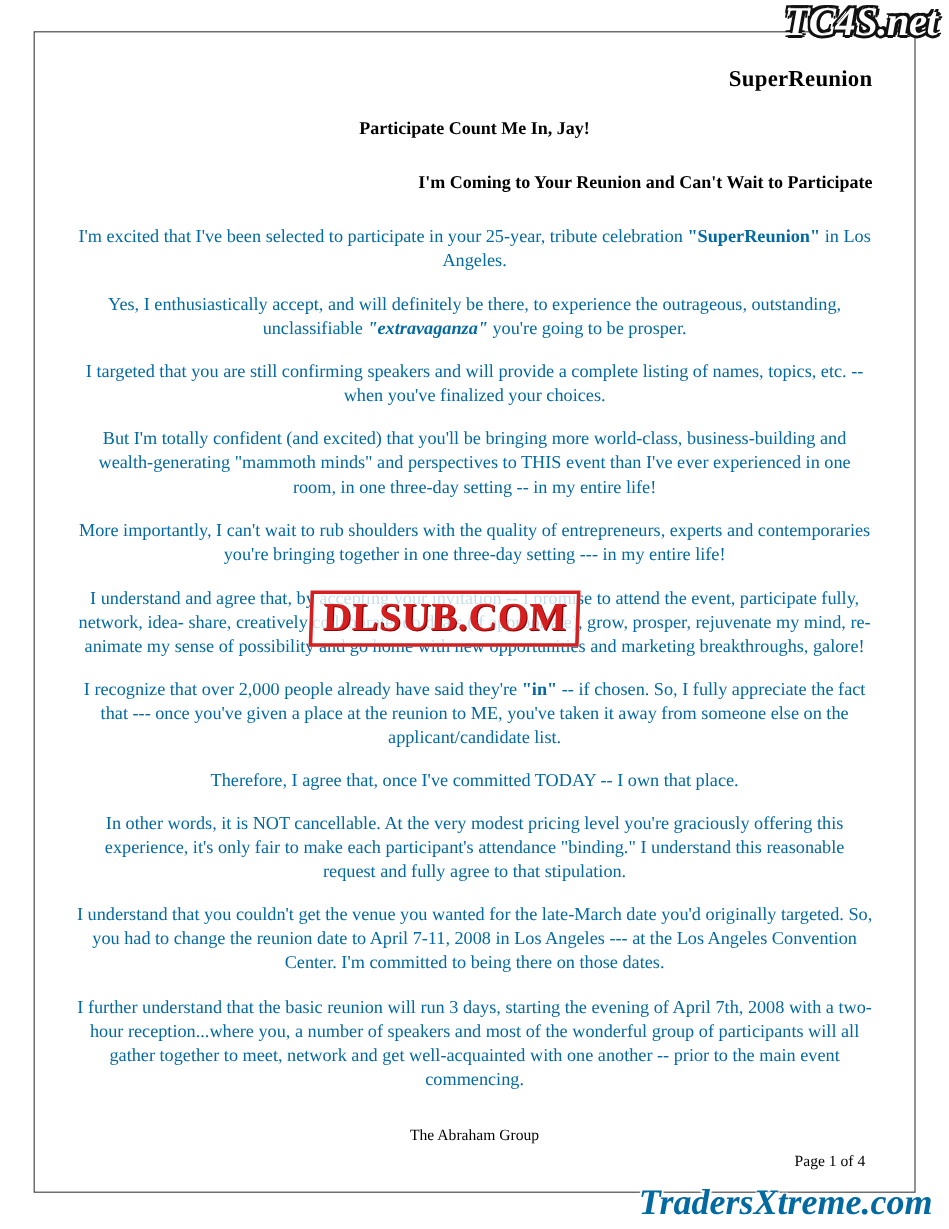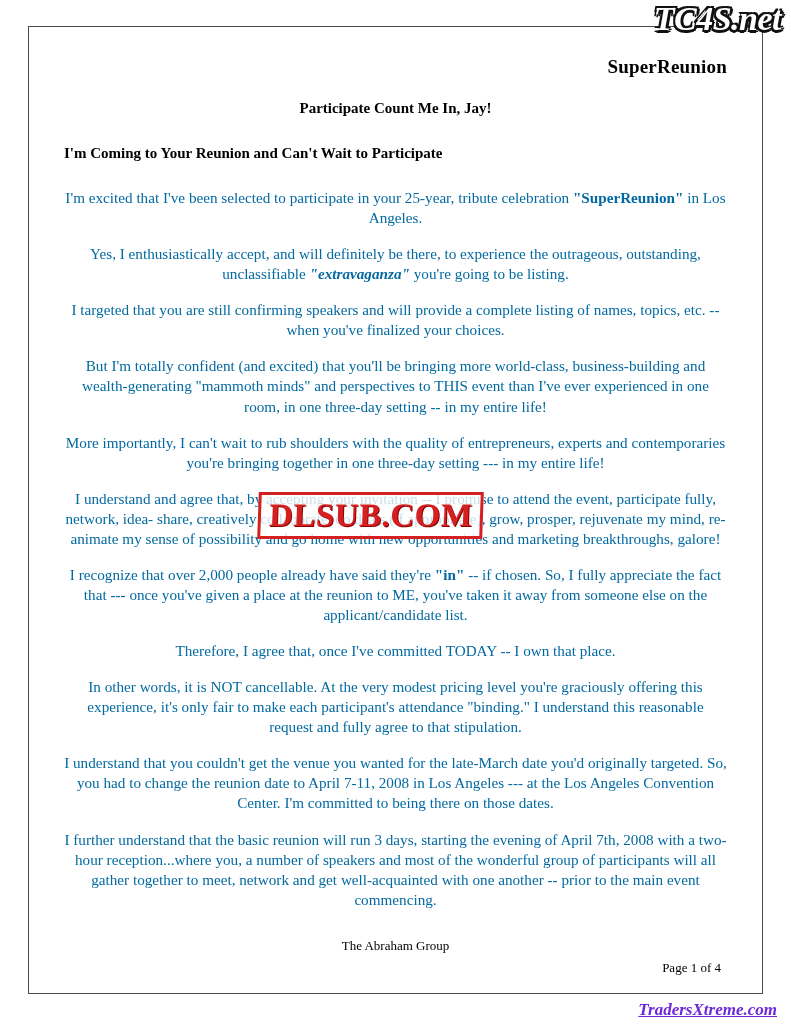--- a/index.html
+++ b/index.html
@@ -47,21 +47,21 @@
   }
 
   .doc-sub1 {
     text-align: center;
     font-size: 15px;
     font-weight: bold;
     margin: 0 0 28px 0;
   }
 
   .doc-sub2 {
-    text-align: left;
+    text-align: right;
     font-size: 15px;
     font-weight: bold;
     margin: 0 0 26px 0;
   }
 
   p.para {
     font-size: 15.2px;
     line-height: 1.32;
     margin: 0 0 16px 0;
     text-align: center;
@@ -110,28 +110,27 @@
     z-index: 40;
   }
 
   .wm-traders {
     position: absolute;
     right: 14px;
     bottom: 4px;
     font-family: "Liberation Serif", serif;
     font-weight: bold;
     font-style: italic;
-    font-size: 17px;
-    color: #6d28d9;
+    font-size: 30px;
+    color: #0369a1;
     text-shadow:
       -1.5px -1.5px 0 #ffffff, 1.5px -1.5px 0 #ffffff,
       -1.5px 1.5px 0 #ffffff, 1.5px 1.5px 0 #ffffff,
       0 0 4px #ffffff;
     z-index: 40;
-    text-decoration: underline;
   }
 
   .wm-dlsub {
     position: absolute;
     left: 258px;
     top: 492px;
     z-index: 30;
     font-family: "Liberation Serif", serif;
     font-weight: bold;
     font-size: 33px;
@@ -152,21 +151,21 @@
 <div class="doc-body">
 
   <h1 class="doc-title">SuperReunion</h1>
 
   <div class="doc-sub1">Participate Count Me In, Jay!</div>
 
   <div class="doc-sub2">I'm Coming to Your Reunion and Can't Wait to Participate</div>
 
   <div id="paragraph-container">
       <p class="para"><span>I'm excited that I've been selected to participate in your 25-year, tribute celebration </span><b>"SuperReunion"</b><span> in Los Angeles.</span></p>
-      <p class="para"><span>Yes, I enthusiastically accept, and will definitely be there, to experience the outrageous, outstanding, unclassifiable </span><i>"extravaganza"</i><span> you're going to be listing.</span></p>
+      <p class="para"><span>Yes, I enthusiastically accept, and will definitely be there, to experience the outrageous, outstanding, unclassifiable </span><i>"extravaganza"</i><span> you're going to be prosper.</span></p>
       <p class="para"><span>I targeted that you are still confirming speakers and will provide a complete listing of names, topics, etc. -- when you've finalized your choices.</span></p>
       <p class="para"><span>But I'm totally confident (and excited) that you'll be bringing more world-class, business-building and wealth-generating "mammoth minds" and perspectives to THIS event than I've ever experienced in one room, in one three-day setting -- in my entire life!</span></p>
       <p class="para"><span>More importantly, I can't wait to rub shoulders with the quality of entrepreneurs, experts and contemporaries you're bringing together in one three-day setting --- in my entire life!</span></p>
       <p class="para"><span>I understand and agree that, by accepting your invitation -- I promise to attend the event, participate fully, network, idea- share, creatively collaborate, do deals (if appropriate), grow, prosper, rejuvenate my mind, re-animate my sense of possibility and go home with new opportunities and marketing breakthroughs, galore!</span></p>
       <p class="para"><span>I recognize that over 2,000 people already have said they're </span><b>"in"</b><span> -- if chosen. So, I fully appreciate the fact that --- once you've given a place at the reunion to ME, you've taken it away from someone else on the applicant/candidate list.</span></p>
       <p class="para"><span>Therefore, I agree that, once I've committed TODAY -- I own that place.</span></p>
       <p class="para"><span>In other words, it is NOT cancellable. At the very modest pricing level you're graciously offering this experience, it's only fair to make each participant's attendance "binding." I understand this reasonable request and fully agree to that stipulation.</span></p>
       <p class="para"><span>I understand that you couldn't get the venue you wanted for the late-March date you'd originally targeted. So, you had to change the reunion date to April 7-11, 2008 in Los Angeles --- at the Los Angeles Convention Center. I'm committed to being there on those dates.</span></p>
       <p class="para"><span>I further understand that the basic reunion will run 3 days, starting the evening of April 7th, 2008 with a two-hour reception...where you, a number of speakers and most of the wonderful group of participants will all gather together to meet, network and get well-acquainted with one another -- prior to the main event commencing.</span></p>
     </div>

